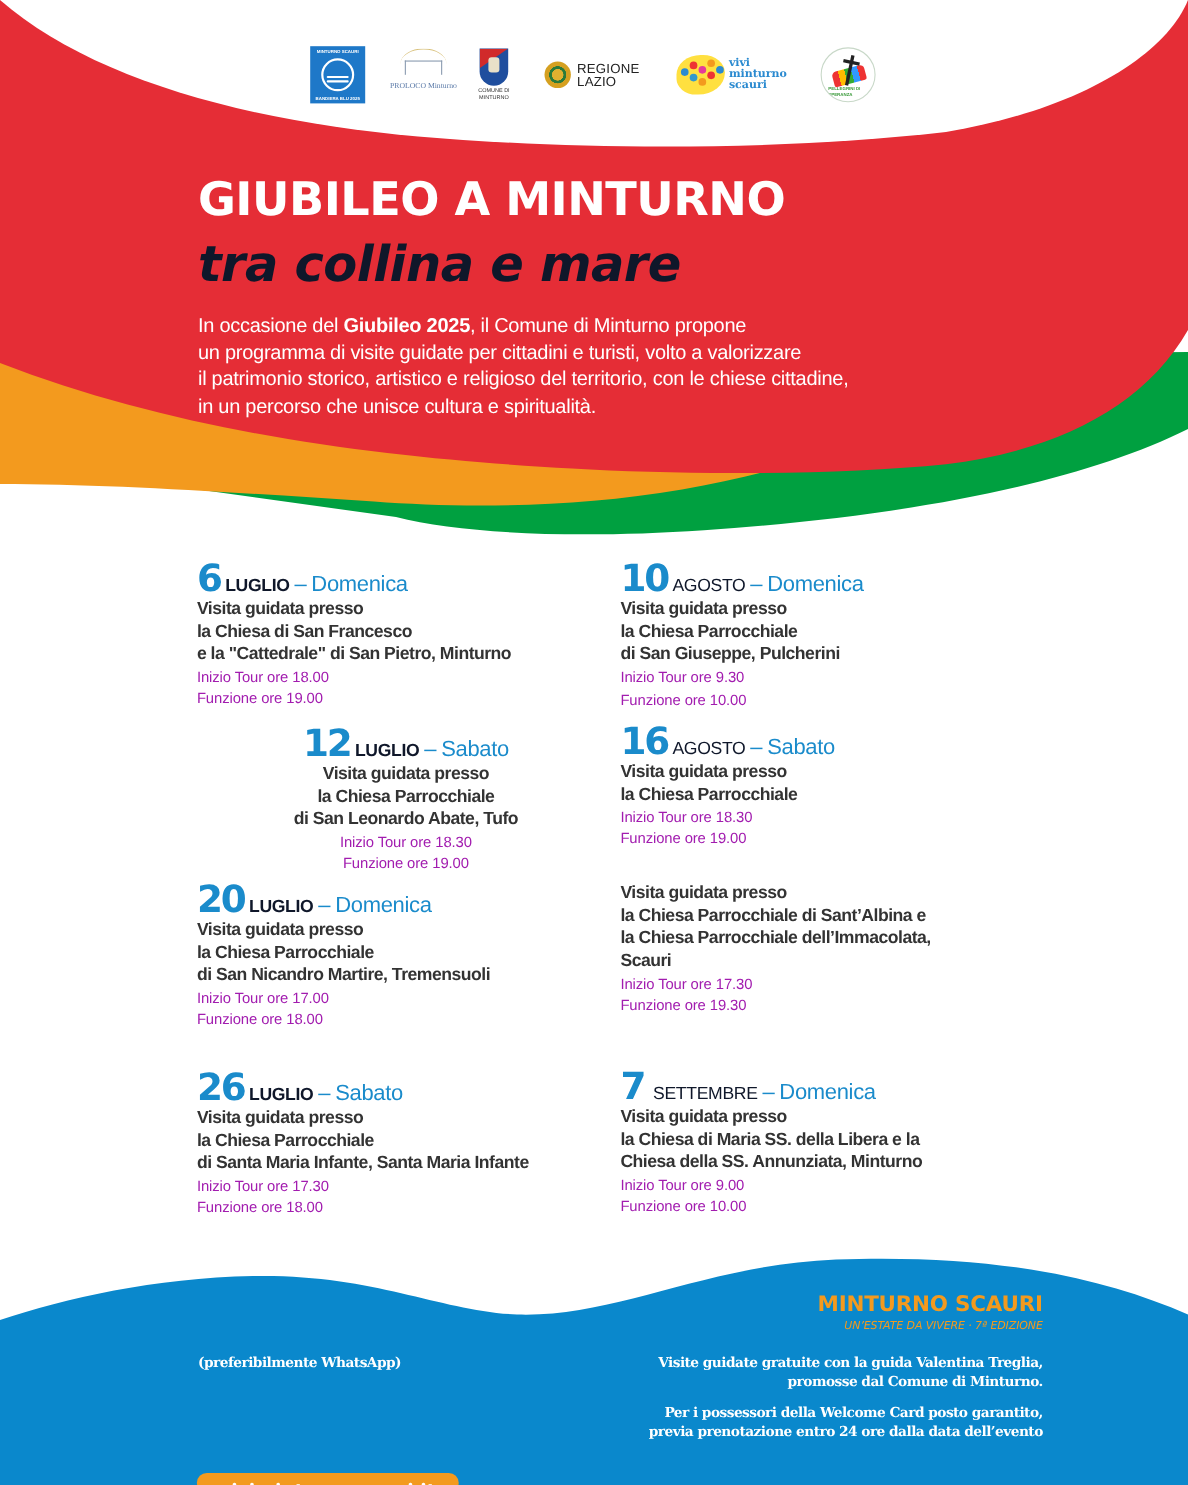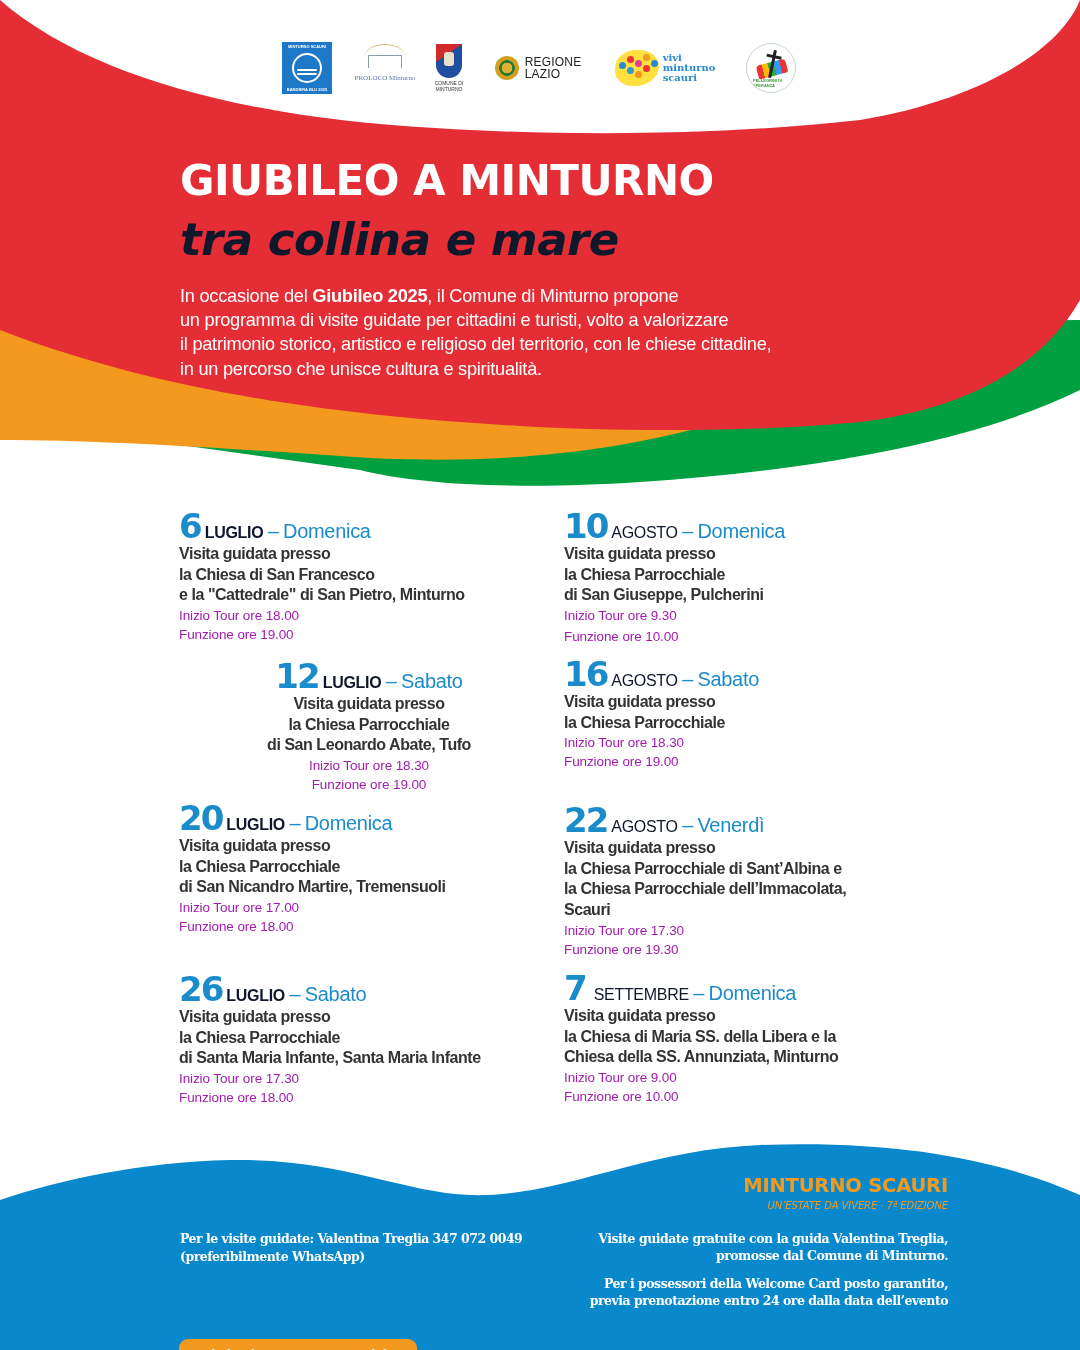--- a/index.html
+++ b/index.html
@@ -196,23 +196,20 @@
   <div class="ev-head">
     <span class="ev-day">16</span><span class="ev-month">AGOSTO</span> <span class="ev-dash">–</span> <span class="ev-dash">Sabato</span>
   </div>
   <div class="ev-line">Visita guidata presso</div>
   <div class="ev-line">la Chiesa Parrocchiale</div>
   <div class="ev-time">Inizio Tour ore 18.30</div>
   <div class="ev-time">Funzione ore 19.00</div>
 </div>
 
 <div class="event" style="left:564px;top:802px;">
-  <div class="ev-head">
-    <span class="ev-day">22</span><span class="ev-month">AGOSTO</span> <span class="ev-dash">–</span> <span class="ev-dash">Venerdì</span>
-  </div>
   <div class="ev-line">Visita guidata presso</div>
   <div class="ev-line">la Chiesa Parrocchiale di Sant’Albina e</div>
   <div class="ev-line">la Chiesa Parrocchiale dell’Immacolata,</div>
   <div class="ev-line">Scauri</div>
   <div class="ev-time">Inizio Tour ore 17.30</div>
   <div class="ev-time">Funzione ore 19.30</div>
 </div>
 
 <div class="event" style="left:564px;top:970px;">
   <div class="ev-head">
@@ -222,21 +219,20 @@
   <div class="ev-line">la Chiesa di Maria SS. della Libera e la</div>
   <div class="ev-line">Chiesa della SS. Annunziata, Minturno</div>
   <div class="ev-time">Inizio Tour ore 9.00</div>
   <div class="ev-time">Funzione ore 10.00</div>
 </div>
 
 <div class="brand-title">MINTURNO SCAURI</div>
 <div class="brand-sub">UN’ESTATE DA VIVERE · 7ª EDIZIONE</div>
 
 <div class="contact">
-  <div>Per le visite guidate: Valentina Treglia 347 072 0049</div>
   <div>(preferibilmente WhatsApp)</div>
 </div>
 
 <a class="site-btn">viviminturnoscauri.it</a>
 
 <div class="info" style="top:1230px;">
   <div>Visite guidate gratuite con la guida Valentina Treglia,</div>
   <div>promosse dal Comune di Minturno.</div>
 </div>
 <div class="info" style="top:1275px;">

